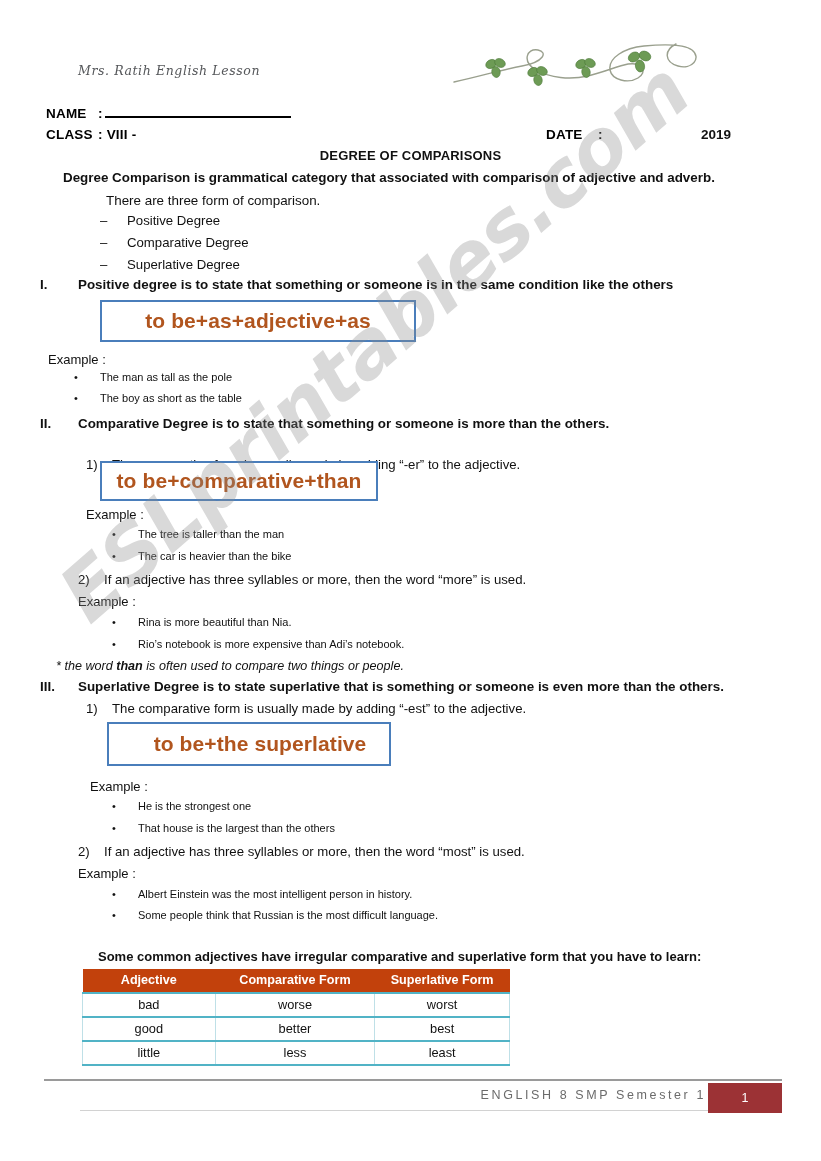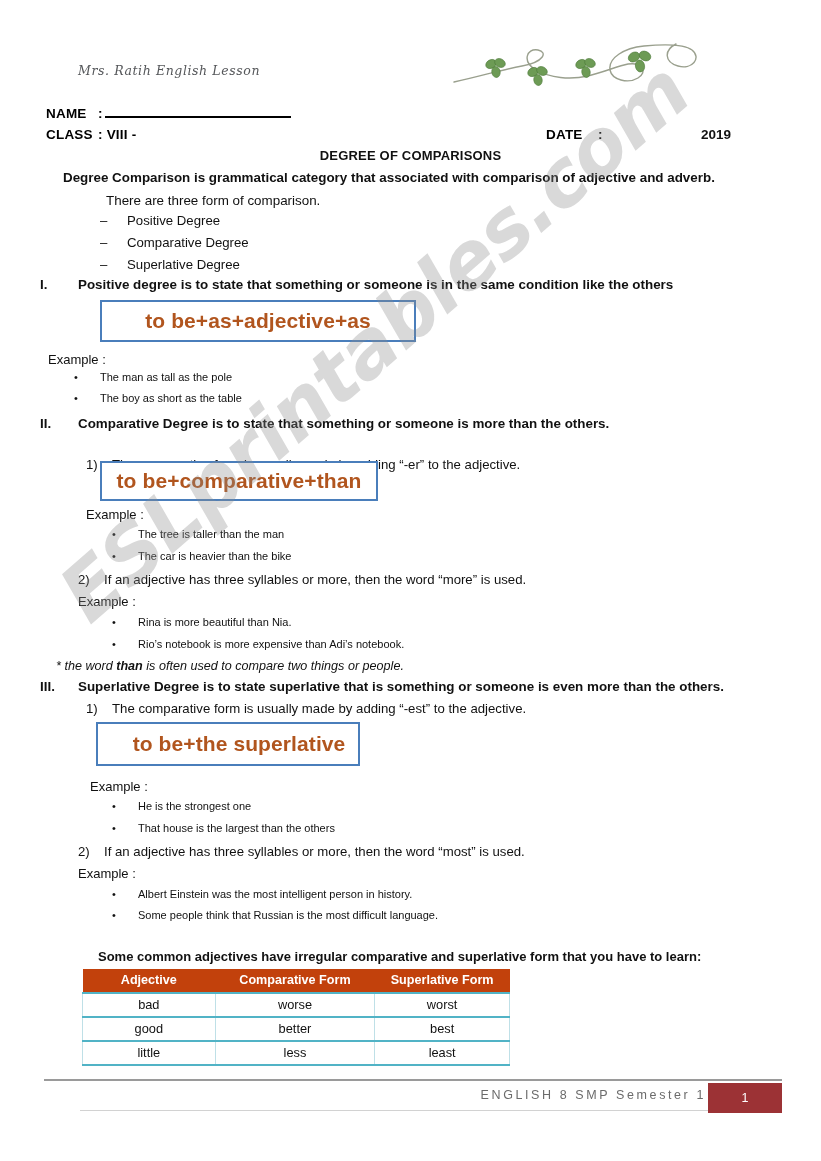--- a/index.html
+++ b/index.html
@@ -174,21 +174,21 @@
     z-index: 3;
   }
   .formula-box span {
     font-size: 21px;
     font-weight: bold;
     color: #b1551e;
     letter-spacing: 0.1px;
   }
   #box-1 { left: 100px; top: 300px; width: 316px; height: 42px; }
   #box-2 { left: 100px; top: 461px; width: 278px; height: 40px; }
-  #box-3 { left: 96px; top: 722px; width: 264px; height: 44px; padding-left: 22px; }
+  #box-3 { left: 107px; top: 722px; width: 284px; height: 44px; padding-left: 22px; }
 
   
   .table-caption {
     position: absolute;
     left: 78px;
     top: 949px;
     font-size: 13px;
     font-weight: bold;
     white-space: nowrap;
     margin-left: 20px;

